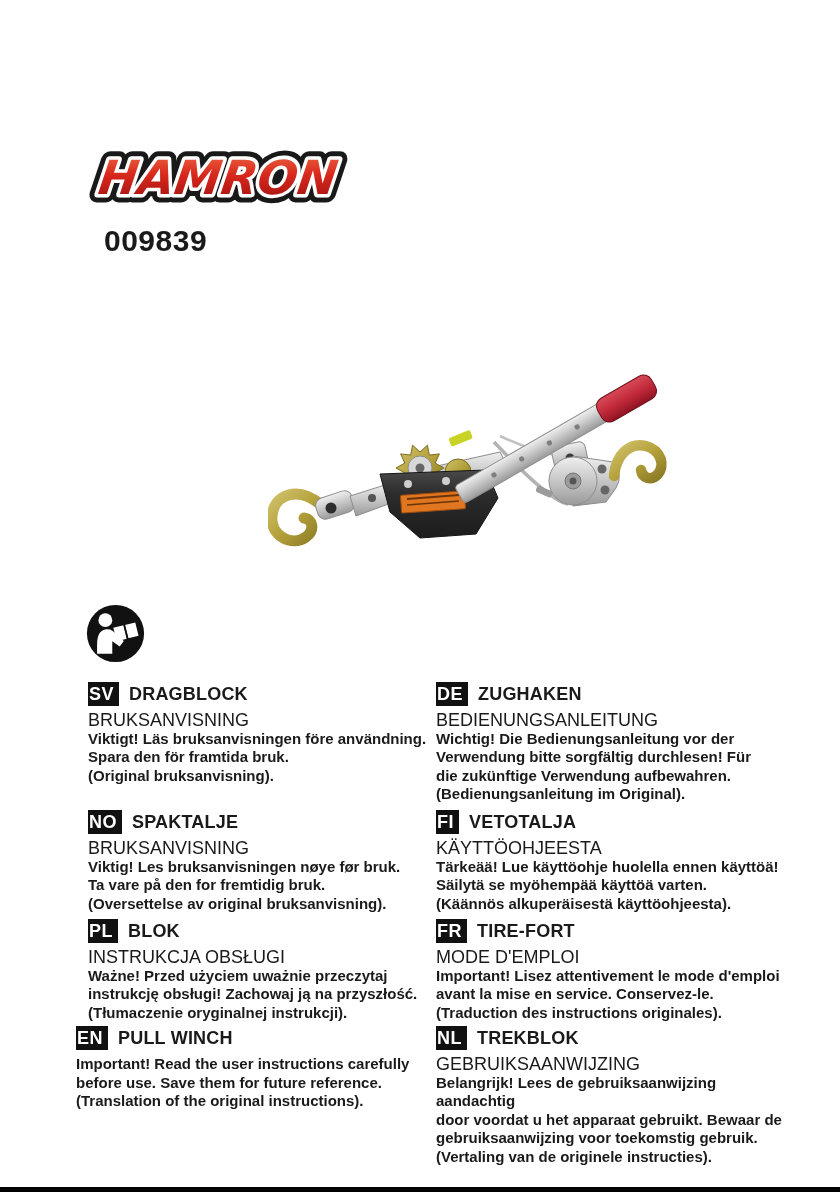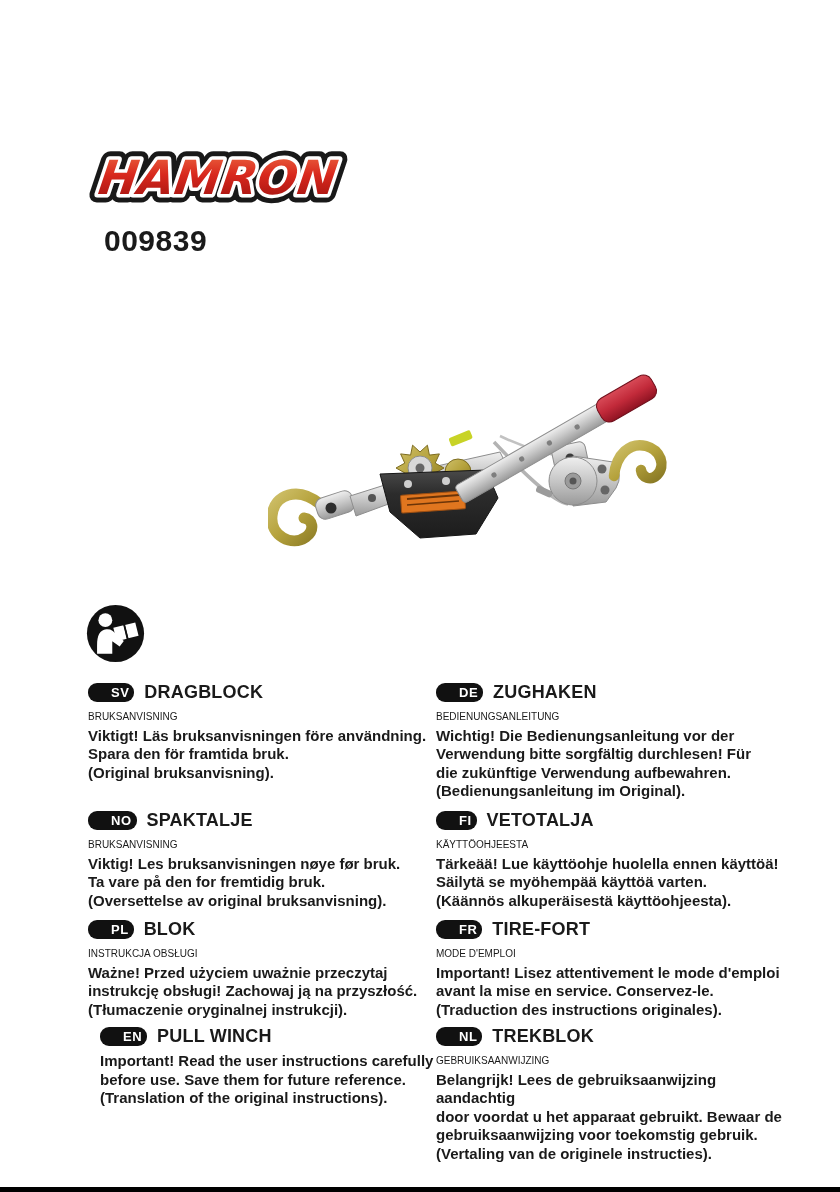--- a/index.html
+++ b/index.html
@@ -12,34 +12,34 @@
   .item-number {
     position:absolute; left:104px; top:224px;
     font-size:30px; font-weight:bold; letter-spacing:0.5px;
   }
   .product-wrap { position:absolute; left:268px; top:336px; }
   .read-icon-wrap { position:absolute; left:86px; top:604px; }
 
   .section { position:absolute; width:350px; }
   .sec-header { display:flex; align-items:center; gap:10px; margin-bottom:5px; }
   .badge {
-    background:#111111; color:#ffffff; font-weight:bold; font-size:13px;
-    line-height:1; padding:3px 5px 3px 23px; border-radius:9px; letter-spacing:0.5px;
+    background:#111111; color:#ffffff; font-weight:bold; font-size:18px;
+    line-height:1; padding:3px 5px 3px 1px; border-radius:0; letter-spacing:0.5px;
   }
   .sec-title { font-weight:bold; font-size:18px; letter-spacing:0.2px; }
-  .sec-sub  { font-size:10px; line-height:18.6px; }
+  .sec-sub  { font-size:18px; line-height:18.6px; }
   .sec-body { font-size:15px; line-height:18.6px; white-space:pre-line;font-weight:bold; }
 
   .pos-sv { left:88px;  top:682px; }
   .pos-de { left:436px; top:682px; }
   .pos-no { left:88px;  top:810px; }
   .pos-fi { left:436px; top:810px; }
   .pos-pl { left:88px;  top:919px; }
   .pos-fr { left:436px; top:919px; }
-  .pos-en { left:100px;  top:1026px; }
+  .pos-en { left:76px;  top:1026px; }
   .pos-nl { left:436px; top:1026px; }
 
   .bottom-edge {
     position:absolute; left:0; bottom:0; width:840px; height:5px; background:#000;
   }
 </style>
 </head>
 <body>
 
 <div class="logo">

